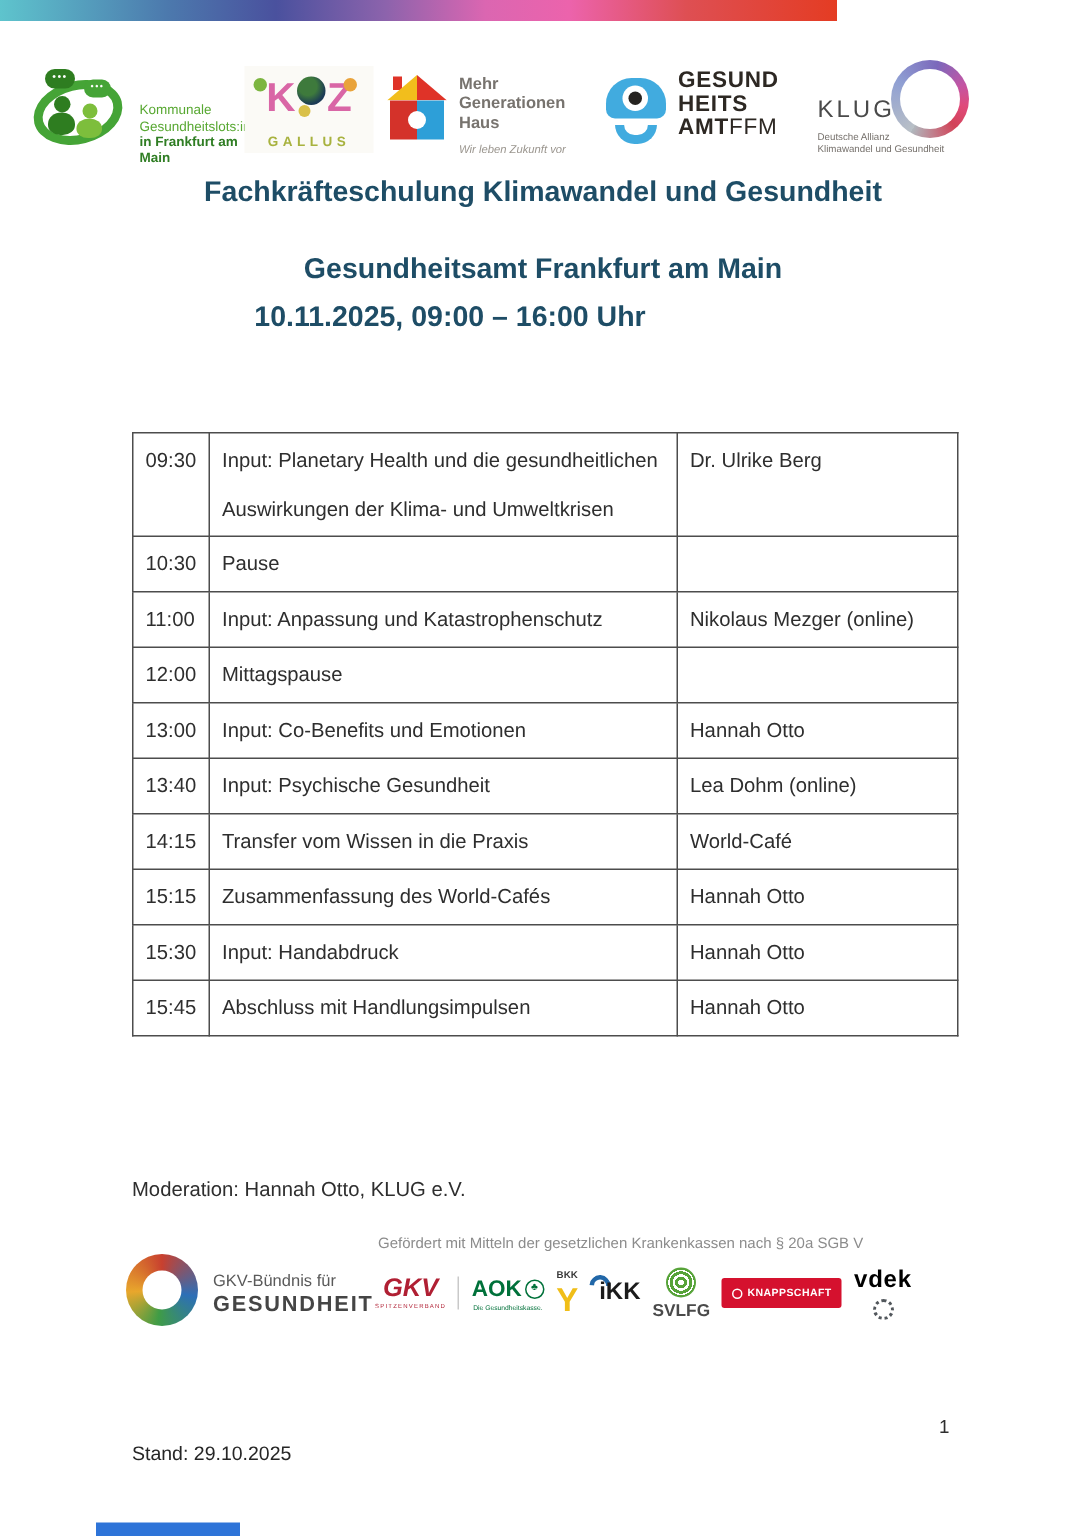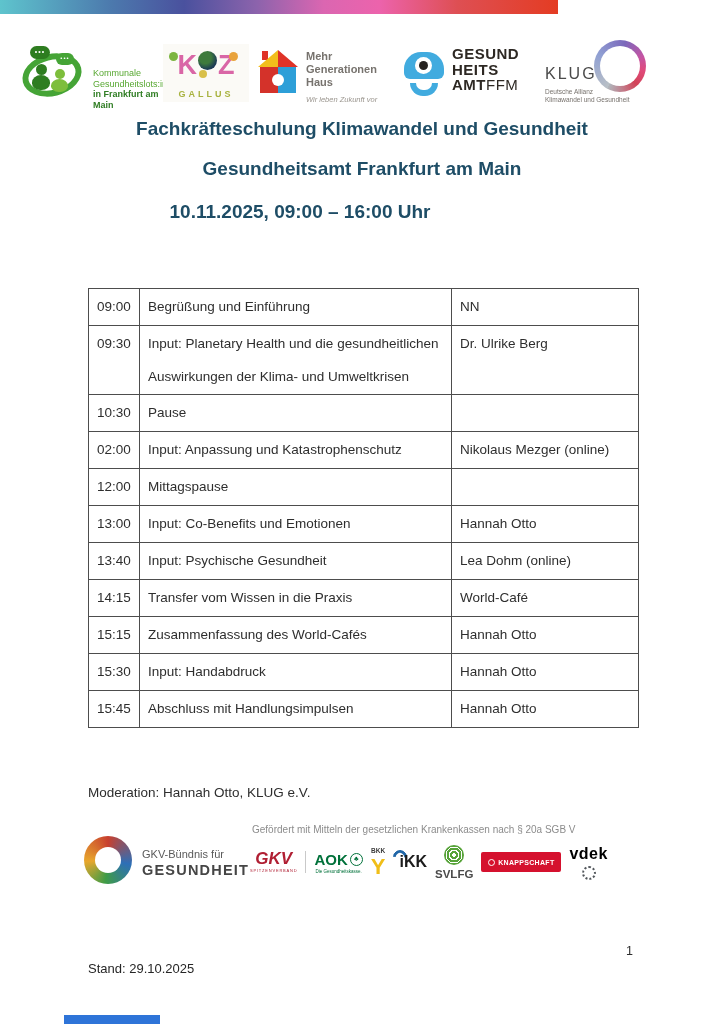--- a/index.html
+++ b/index.html
@@ -68,21 +68,21 @@
   .klug{position:absolute;left:545px;top:38px;width:110px;height:66px;}
   .klug-name{position:absolute;left:0;top:27px;font-size:16px;letter-spacing:2px;color:#4A4A4A;}
   .klug-ring{position:absolute;left:49px;top:2px;width:52px;height:52px;border-radius:50%;
     background:conic-gradient(from 210deg,#B9C0C6,#8F9FD3 25%,#7B68BB 45%,#C355A4 60%,#E04A7A 70%,#D24358 80%,#B0B7BD 100%);}
   .klug-ring::after{content:"";position:absolute;inset:6px;background:#fff;border-radius:50%;}
   .klug-sub{position:absolute;left:0;top:50px;font-size:6.5px;line-height:8px;color:#76716C;}
 
   
   .titles{position:absolute;left:0;top:0;width:724px;text-align:center;color:#1E4D66;font-weight:700;font-size:19px;}
   .title-1{position:absolute;left:0;width:724px;top:118px;}
-  .title-2{position:absolute;left:0;width:724px;top:158px;}
+  .title-2{position:absolute;left:0;width:724px;top:169px;}
   .title-3{position:absolute;left:0;width:600px;top:201px;}
 
   
   .sched{position:absolute;left:88px;top:288px;width:550px;border-collapse:collapse;table-layout:fixed;font-size:13.5px;color:#2E2E2E;}
   .sched col.c1{width:51px;} .sched col.c2{width:312px;} .sched col.c3{width:187px;}
   .sched td{border:1px solid #4D4D4D;vertical-align:top;padding:6px 8px 5px;line-height:24px;}
   .sched tr{height:37px;}
   .sched tr.tall{height:59px;padding-left:28px;}
   .two-line span{display:block;}
   .two-line span + span{margin-top:9px;}
@@ -214,40 +214,35 @@
   <div class="title-2 titles">Gesundheitsamt Frankfurt am Main</div>
   <div class="title-3 titles">10.11.2025, 09:00 – 16:00 Uhr</div>
 
   <table class="sched">
     <colgroup>
         <col class="c1">
         <col class="c2">
         <col class="c3">
       </colgroup>
     <tbody>
-      <tr>
-        <td>09:00</td>
-        <td>Begrüßung und Einführung</td>
-        <td>NN</td>
-      </tr>
       <tr class="tall">
         <td>09:30</td>
         <td class="two-line">
           <span>Input: Planetary Health und die gesundheitlichen</span>
           <span>Auswirkungen der Klima- und Umweltkrisen</span>
         </td>
         <td>Dr. Ulrike Berg</td>
       </tr>
       <tr>
         <td>10:30</td>
         <td>Pause</td>
         <td></td>
       </tr>
       <tr>
-        <td>02:00</td>
+        <td>11:00</td>
         <td>Input: Anpassung und Katastrophenschutz</td>
         <td>Nikolaus Mezger (online)</td>
       </tr>
       <tr>
         <td>12:00</td>
         <td>Mittagspause</td>
         <td></td>
       </tr>
       <tr>
         <td>13:00</td>

